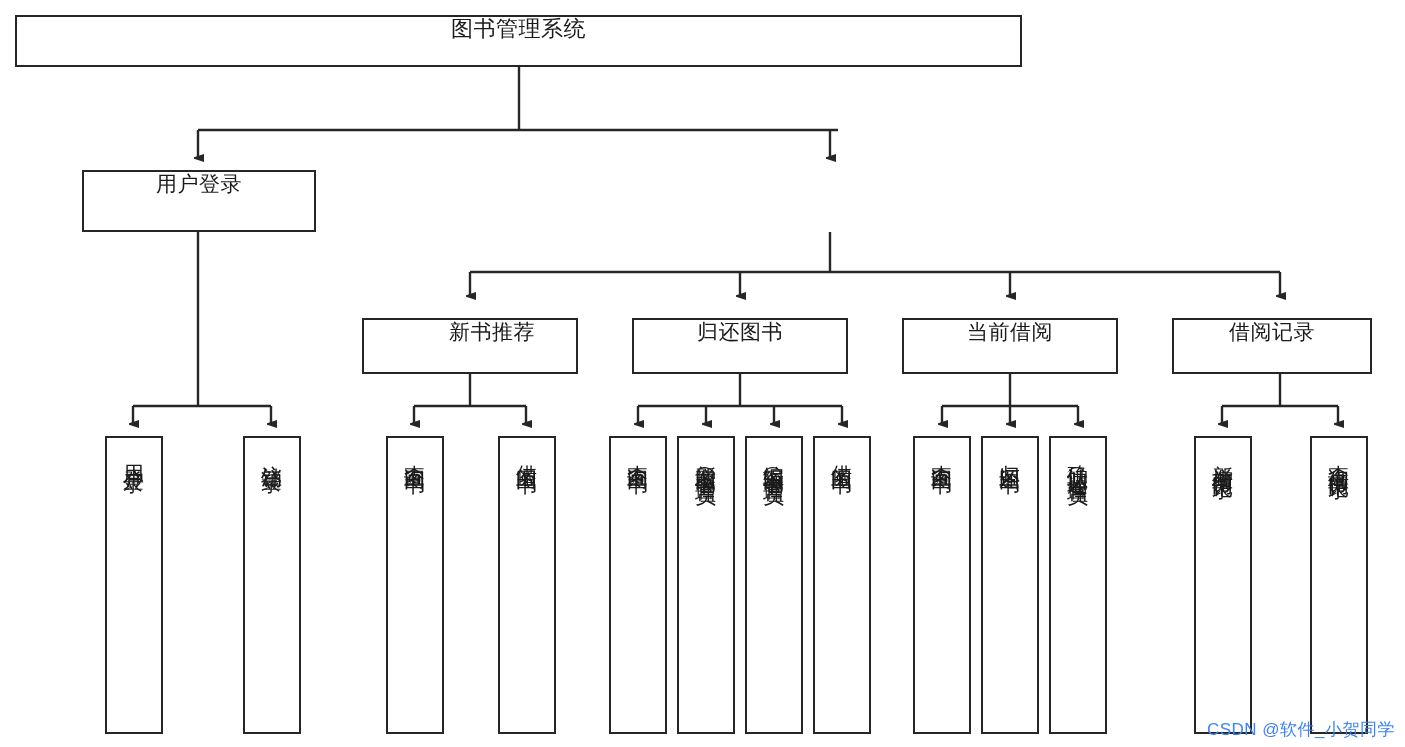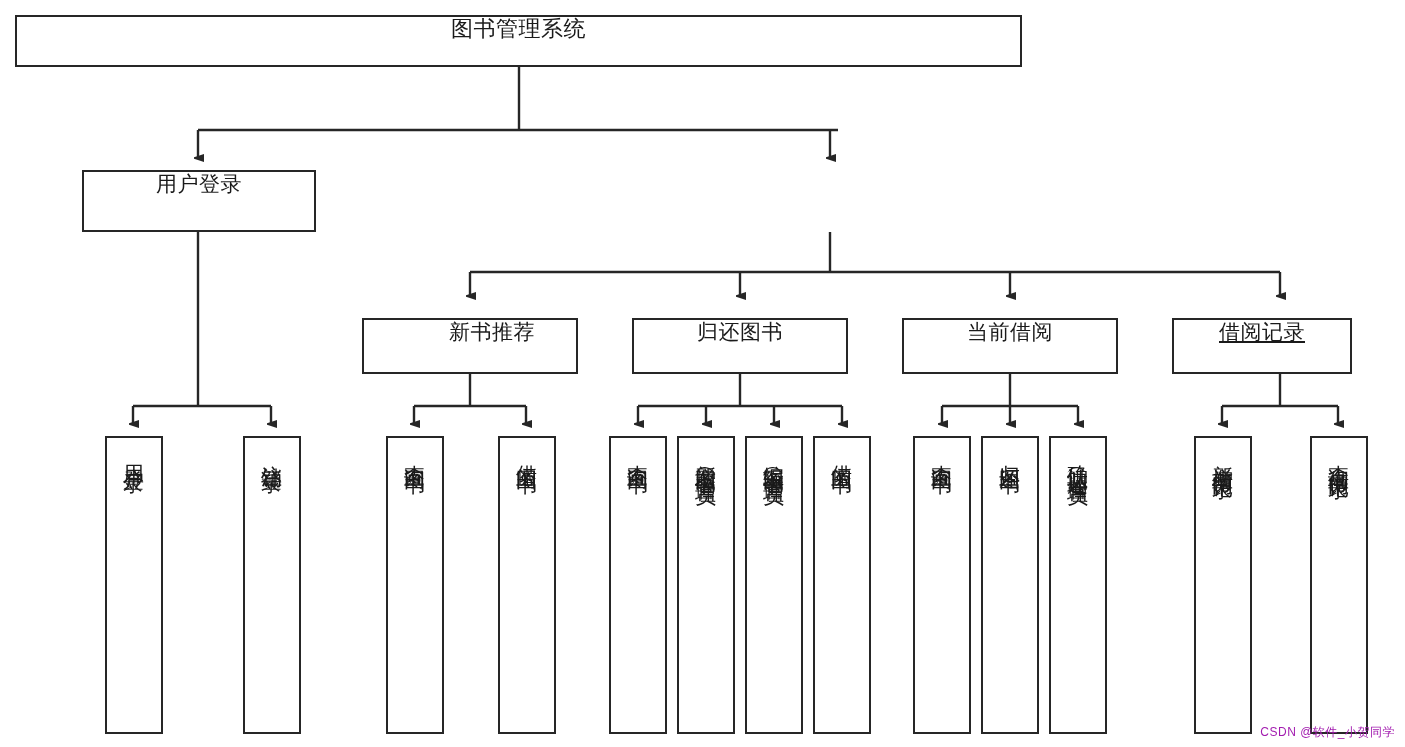--- a/index.html
+++ b/index.html
@@ -52,22 +52,22 @@
     writing-mode: vertical-rl;
     text-orientation: upright;
     letter-spacing: 3px;
     line-height: 1.0;
     white-space: pre;
   }
   .watermark {
     position: absolute;
     right: 10px;
     bottom: 6px;
-    font-size: 12px;
-    color: #a21caf;
+    font-size: 17px;
+    color: #3b82f6;
     white-space: nowrap;
     letter-spacing: 0.5px;
   }
 </style>
 </head>
 <body>
 
 <div id="canvas">
 
   <svg class="edges" viewBox="0 0 1405 747">
@@ -130,21 +130,21 @@
 
   <div class="node" style="left:362px; top:318px; width:216px; height:56px;padding-left:44px;">
     <span class="label">新书推荐</span>
   </div>
   <div class="node" style="left:632px; top:318px; width:216px; height:56px;">
     <span class="label">归还图书</span>
   </div>
   <div class="node" style="left:902px; top:318px; width:216px; height:56px;">
     <span class="label">当前借阅</span>
   </div>
-  <div class="node" style="left:1172px; top:318px; width:180px; height:56px;text-decoration:underline;">
+  <div class="node" style="left:1172px; top:318px; width:200px; height:56px;">
     <span class="label">借阅记录</span>
   </div>
 
   <div class="node vertical" style="left:105px; top:436px; width:58px; height:298px;">
     <span class="label">用户登录</span>
   </div>
   <div class="node vertical" style="left:243px; top:436px; width:58px; height:298px;">
     <span class="label">注销登录</span>
   </div>
 

